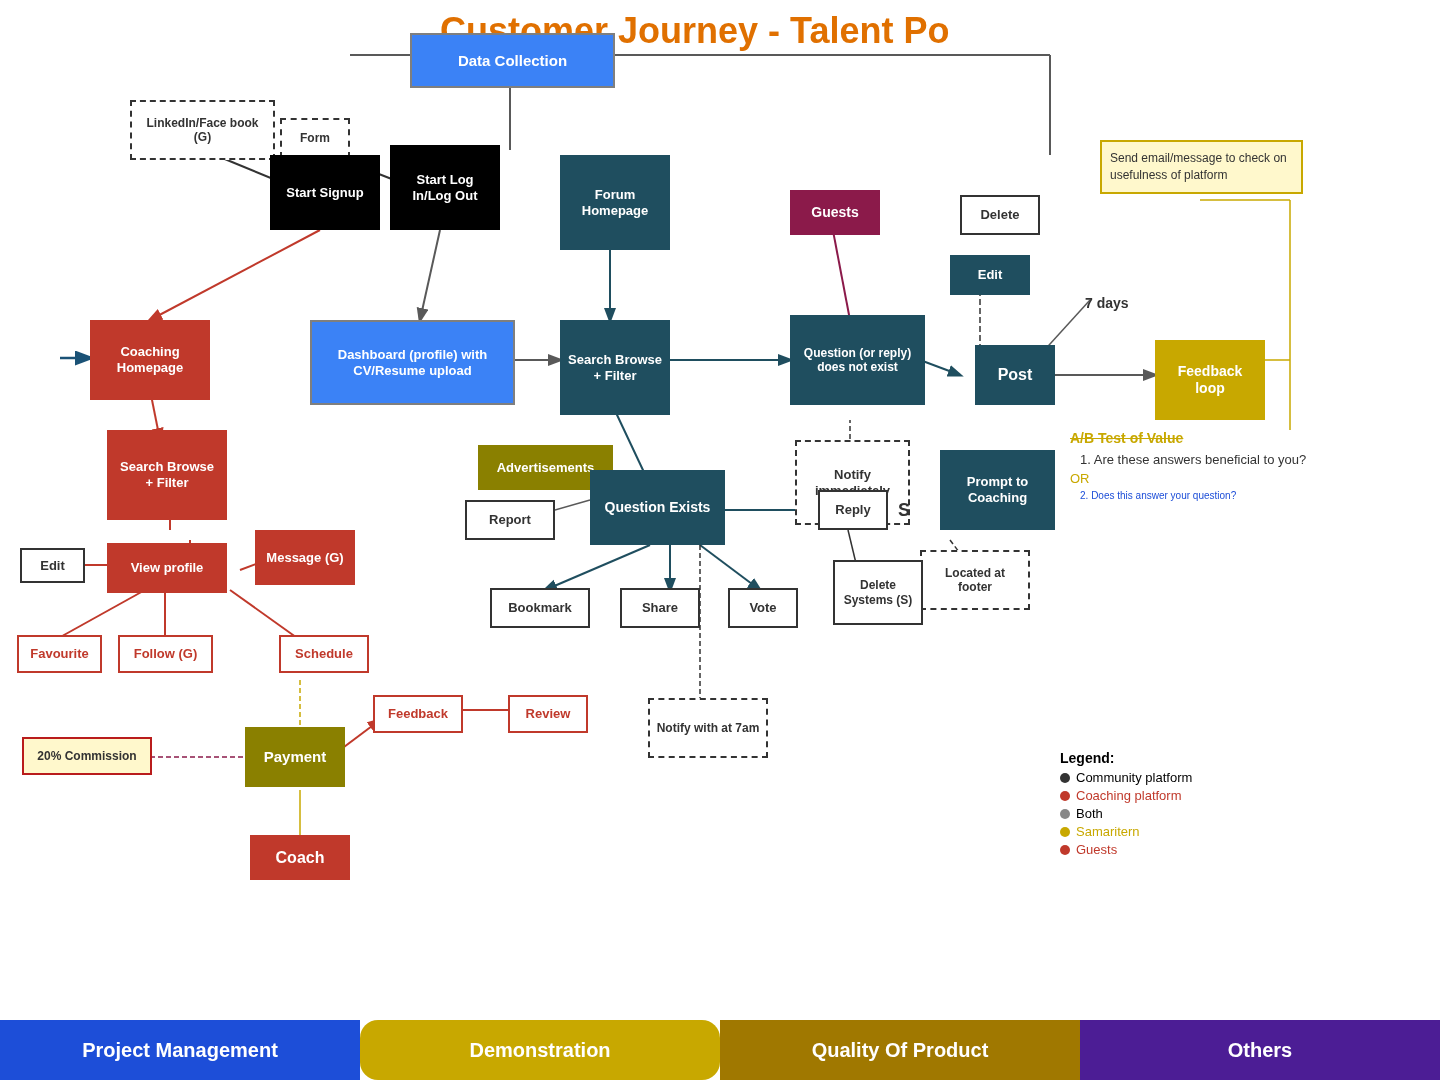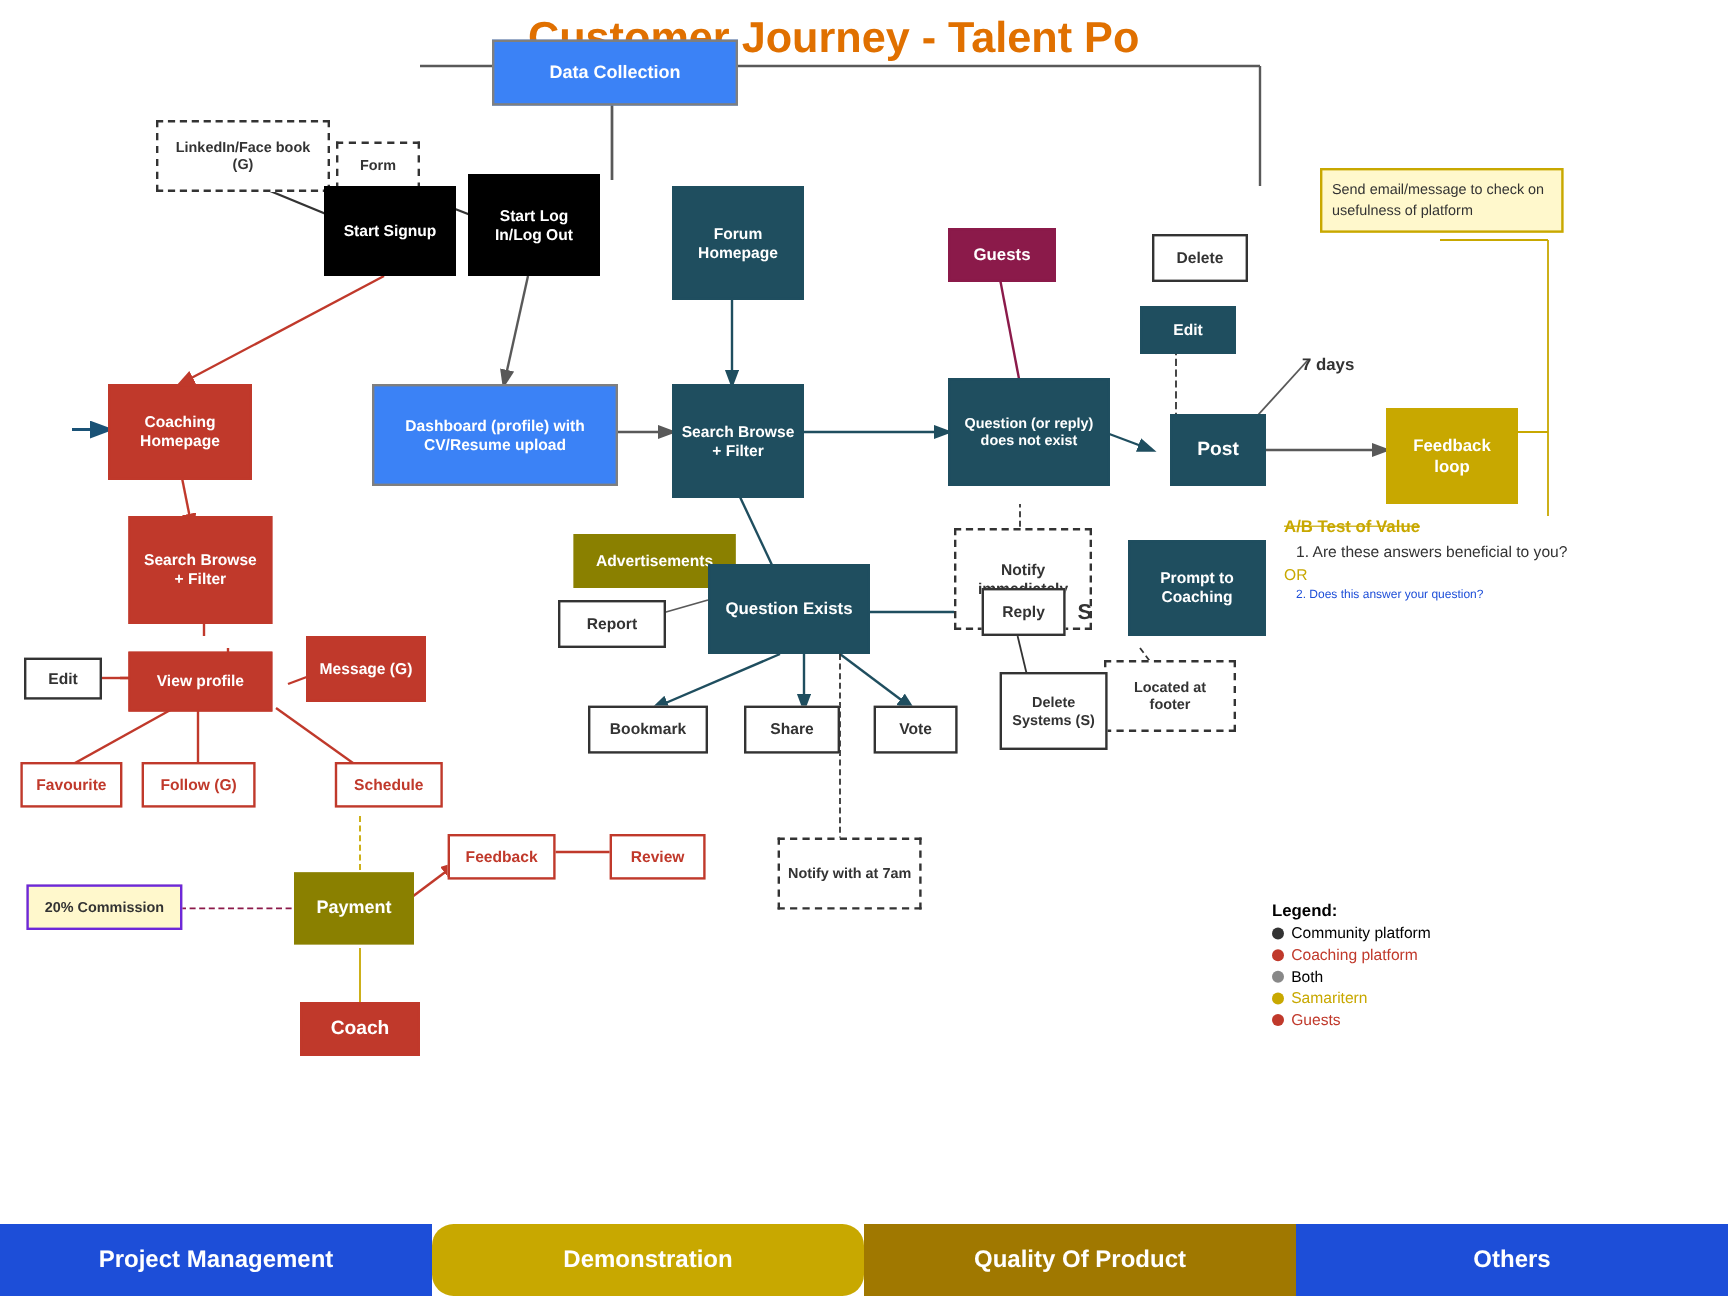--- a/index.html
+++ b/index.html
@@ -28,21 +28,21 @@
 
     
     .node-gray { background: #3b82f6; color: #fff; border-color: #7f7f7f; }
     .node-red { background: #c0392b; color: #fff; border-color: #c0392b; }
     .node-dark-teal { background: #1f4e5f; color: #fff; border-color: #1f4e5f; }
     .node-maroon { background: #8b1a4a; color: #fff; border-color: #8b1a4a; }
     .node-black { background: #000; color: #fff; border-color: #000; }
     .node-white { background: #fff; color: #333; border-color: #333; }
     .node-dashed { background: #fff; color: #333; border: 2px dashed #333; }
     .node-gold { background: #c8a800; color: #fff; border-color: #c8a800; }
-    .node-gold-outline { background: #fff8cc; color: #333; border: 2px solid #6d28d9; }
+    .node-gold-outline { background: #fff8cc; color: #333; border: 2px solid #b91c1c; }
     .node-olive { background: #8a8000; color: #fff; border-color: #8a8000; }
 
     .title-text {
       position: absolute;
       top: 10px;
       left: 440px;
       font-size: 36px;
       font-weight: bold;
       color: #e07000;
       white-space: nowrap;
@@ -71,21 +71,21 @@
       display: flex;
       align-items: center;
       justify-content: center;
       font-size: 20px;
       font-weight: bold;
       color: #fff;
     }
     .bs-blue { background: #1d4ed8; }
     .bs-gold { background: #c8a800; border-radius: 18px; }
     .bs-darkgold { background: #a07800; }
-    .bs-darkerblue { background: #1d4ed8; }
+    .bs-darkerblue { background: #4c1d95; }
 
     
     .legend-box {
       position: absolute;
       top: 750px;
       left: 1060px;
       font-size: 13px;
     }
     .legend-item {
       display: flex;

